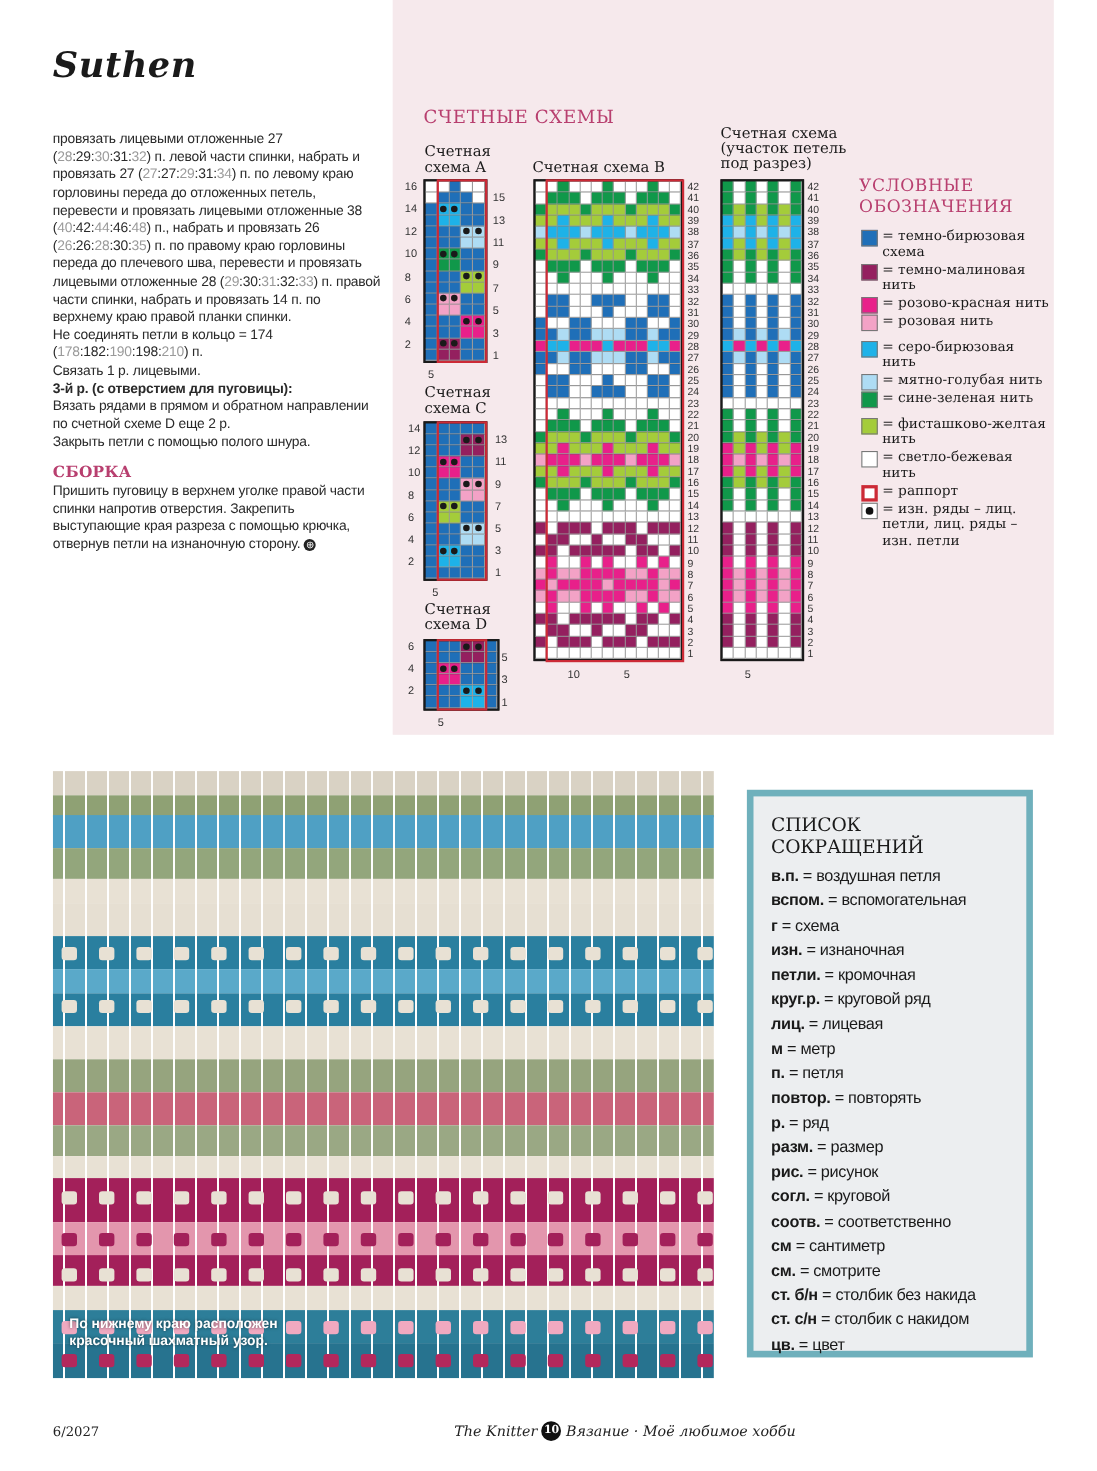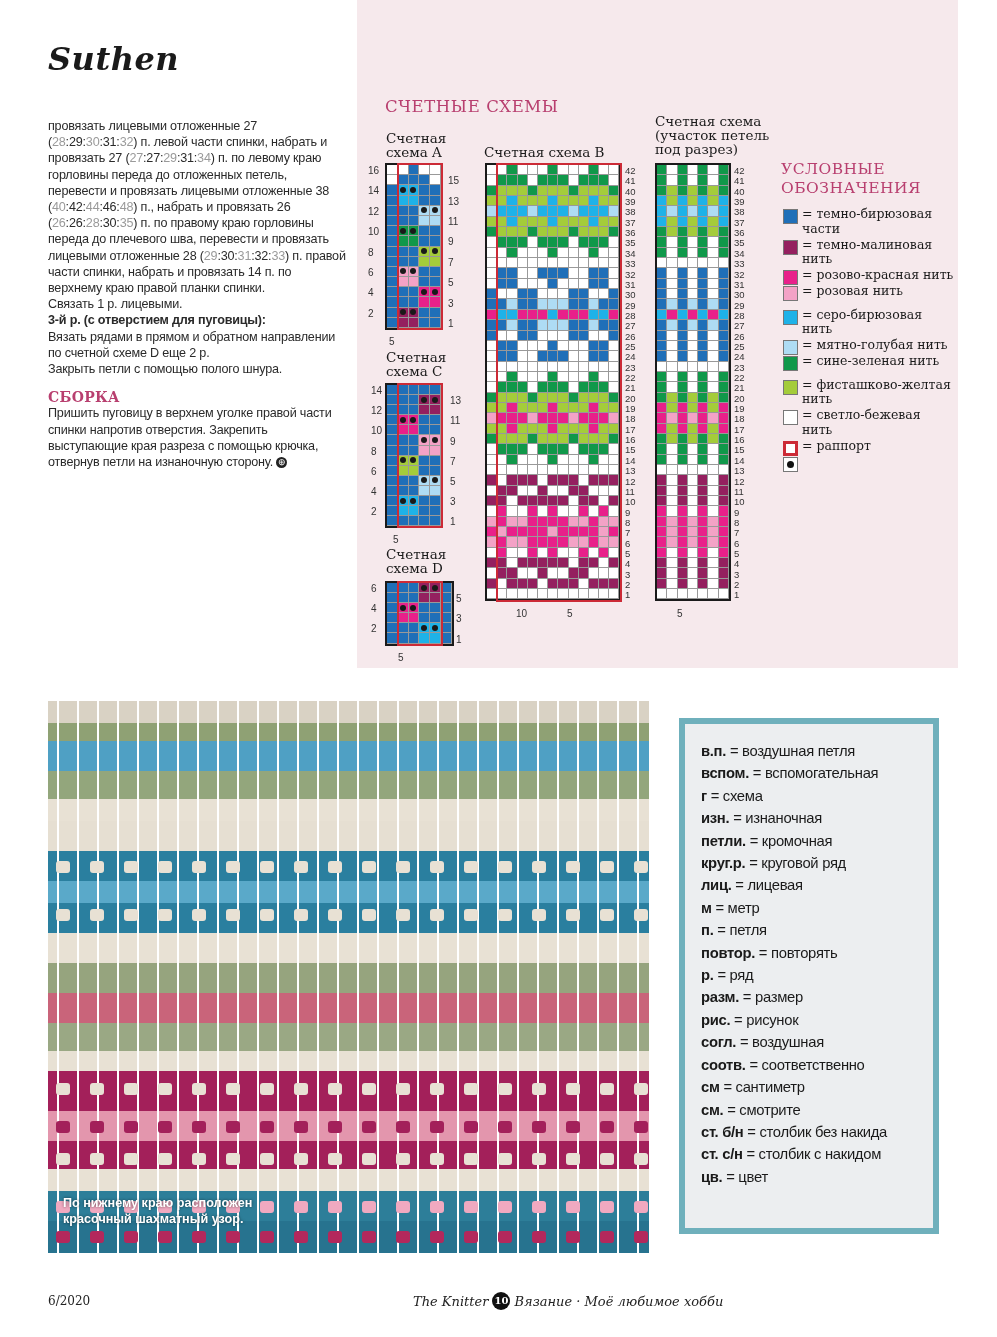--- a/index.html
+++ b/index.html
@@ -50,20 +50,21 @@
   .page-badge { display: inline-block; width: 18px; height: 18px; border-radius: 50%; background: #111; color: #fff; font-style: normal; font-size: 10px; line-height: 18px; text-align: center; font-weight: bold; }
 </style>
 </head>
 <body>
 
 <div class="title">Suthen</div>
 
 <div class="left-text">
   <div id="para-container">
       <p><span>провязать лицевыми отложенные 27 (</span><span class="alt">28</span><span>:29:</span><span class="alt">30</span><span>:31:</span><span class="alt">32</span><span>) п. левой части спинки, набрать и провязать 27 (</span><span class="alt">27</span><span>:27:</span><span class="alt">29</span><span>:31:</span><span class="alt">34</span><span>) п. по левому краю горловины переда до отложенных петель, перевести и провязать лицевыми отложенные 38 (</span><span class="alt">40</span><span>:42:</span><span class="alt">44</span><span>:46:</span><span class="alt">48</span><span>) п., набрать и провязать 26 (</span><span class="alt">26</span><span>:26:</span><span class="alt">28</span><span>:30:</span><span class="alt">35</span><span>) п. по правому краю горловины переда до плечевого шва, перевести и провязать лицевыми отложенные 28 (</span><span class="alt">29</span><span>:30:</span><span class="alt">31</span><span>:32:</span><span class="alt">33</span><span>) п. правой части спинки, набрать и провязать 14 п. по верхнему краю правой планки спинки.</span></p>
+      <p><span>Не соединять петли в кольцо = 174 (</span><span class="alt">178</span><span>:182:</span><span class="alt">190</span><span>:198:</span><span class="alt">210</span><span>) п.</span></p>
       <p><span>Связать 1 р. лицевыми.</span></p>
       <p><b>3-й р. (с отверстием для пуговицы):</b></p>
       <p><span>Вязать рядами в прямом и обратном направлении по счетной схеме D еще 2 р.</span></p>
       <p><span>Закрыть петли с помощью полого шнура.</span></p>
     </div>
   <div class="section-head">СБОРКА</div>
   <p><span>Пришить пуговицу в верхнем уголке правой части спинки напротив отверстия. Закрепить выступающие края разреза с помощью крючка, отвернув петли на изнаночную сторону.</span> <span class="end-mark">⊕</span></p>
 </div>
 
 <div class="pink-panel"></div>
@@ -1256,31 +1257,31 @@
     <div class="rownum" style="left: 734px; top: 580px; font-size: 9.5px; line-height: 10px;">2</div>
     <div class="rownum" style="left: 734px; top: 590.35px; font-size: 9.5px; line-height: 10px;">1</div>
     <div class="colnum" style="left: 677px; top: 607.7px;">5</div>
   </div>
 
 <div class="legend-head">
   <div>УСЛОВНЫЕ</div>
   <div>ОБОЗНАЧЕНИЯ</div>
 </div>
 <div class="legend" id="legend">
-    <div class="legend-item"><span class="sw" style="background: rgb(31, 111, 184);"></span><span>= темно-бирюзовая части</span></div>
+    <div class="legend-item"><span class="sw" style="background: rgb(31, 111, 184);"></span><span>= темно-бирюзовая схема</span></div>
     <div class="legend-item"><span class="sw" style="background: rgb(148, 32, 95);"></span><span>= темно-малиновая нить</span></div>
     <div class="legend-item"><span class="sw" style="background: rgb(232, 32, 138);"></span><span>= розово-красная нить</span></div>
     <div class="legend-item"><span class="sw" style="background: rgb(243, 162, 198);"></span><span>= розовая нить</span></div>
     <div class="legend-item gap"><span class="sw" style="background: rgb(30, 178, 232);"></span><span>= серо-бирюзовая нить</span></div>
     <div class="legend-item"><span class="sw" style="background: rgb(174, 220, 244);"></span><span>= мятно-голубая нить</span></div>
     <div class="legend-item"><span class="sw" style="background: rgb(16, 152, 74);"></span><span>= сине-зеленая нить</span></div>
     <div class="legend-item gap"><span class="sw" style="background: rgb(164, 204, 58);"></span><span>= фисташково-желтая нить</span></div>
     <div class="legend-item"><span class="sw" style="background: rgb(255, 255, 255);"></span><span>= светло-бежевая нить</span></div>
     <div class="legend-item"><span class="sw rep"></span><span>= раппорт</span></div>
-    <div class="legend-item"><span class="sw dot" style="background: rgb(255, 255, 255);"></span></div>
+    <div class="legend-item"><span class="sw dot" style="background: rgb(255, 255, 255);"></span><span>= изн. ряды – лиц. петли, лиц. ряды – изн. петли</span></div>
   </div>
 
 <div class="photo" id="photo">
     <div class="stripe" style="top: 0px; height: 22px; background: repeating-linear-gradient(90deg, rgb(217, 210, 196) 0px, rgb(217, 210, 196) 9px, rgba(255, 255, 255, 0.18) 9px, rgba(255, 255, 255, 0.18) 11px, rgb(217, 210, 196) 11px, rgb(217, 210, 196) 20px);"></div>
     <div class="stripe" style="top: 22px; height: 20px; background: repeating-linear-gradient(90deg, rgb(143, 161, 116) 0px, rgb(143, 161, 116) 9px, rgba(255, 255, 255, 0.18) 9px, rgba(255, 255, 255, 0.18) 11px, rgb(143, 161, 116) 11px, rgb(143, 161, 116) 20px);"></div>
     <div class="stripe" style="top: 40px; height: 30px; background: repeating-linear-gradient(90deg, rgb(79, 160, 196) 0px, rgb(79, 160, 196) 9px, rgba(255, 255, 255, 0.18) 9px, rgba(255, 255, 255, 0.18) 11px, rgb(79, 160, 196) 11px, rgb(79, 160, 196) 20px);"></div>
     <div class="stripe" style="top: 70px; height: 28px; background: repeating-linear-gradient(90deg, rgb(147, 166, 124) 0px, rgb(147, 166, 124) 9px, rgba(255, 255, 255, 0.18) 9px, rgba(255, 255, 255, 0.18) 11px, rgb(147, 166, 124) 11px, rgb(147, 166, 124) 20px);"></div>
     <div class="stripe" style="top: 98px; height: 22px; background: repeating-linear-gradient(90deg, rgb(232, 225, 212) 0px, rgb(232, 225, 212) 9px, rgba(255, 255, 255, 0.18) 9px, rgba(255, 255, 255, 0.18) 11px, rgb(232, 225, 212) 11px, rgb(232, 225, 212) 20px);"></div>
     <div class="stripe" style="top: 120px; height: 30px; background: repeating-linear-gradient(90deg, rgb(230, 223, 210) 0px, rgb(230, 223, 210) 9px, rgba(255, 255, 255, 0.18) 9px, rgba(255, 255, 255, 0.18) 11px, rgb(230, 223, 210) 11px, rgb(230, 223, 210) 20px);"></div>
     <div class="stripe" style="top: 150px; height: 30px; background: repeating-linear-gradient(90deg, rgb(42, 127, 159) 0px, rgb(42, 127, 159) 9px, rgba(255, 255, 255, 0.18) 9px, rgba(255, 255, 255, 0.18) 11px, rgb(42, 127, 159) 11px, rgb(42, 127, 159) 20px);"></div>
@@ -1420,42 +1421,43 @@
     <div style="position: absolute; left: 416px; top: 530px; width: 14px; height: 12px; background: rgb(179, 40, 92); border-radius: 3px;"></div>
     <div style="position: absolute; left: 450px; top: 530px; width: 14px; height: 12px; background: rgb(179, 40, 92); border-radius: 3px;"></div>
     <div style="position: absolute; left: 484px; top: 530px; width: 14px; height: 12px; background: rgb(179, 40, 92); border-radius: 3px;"></div>
     <div style="position: absolute; left: 518px; top: 530px; width: 14px; height: 12px; background: rgb(179, 40, 92); border-radius: 3px;"></div>
     <div style="position: absolute; left: 552px; top: 530px; width: 14px; height: 12px; background: rgb(179, 40, 92); border-radius: 3px;"></div>
     <div style="position: absolute; left: 586px; top: 530px; width: 14px; height: 12px; background: rgb(179, 40, 92); border-radius: 3px;"></div>
   </div>
 <div class="photo-caption">По нижнему краю расположен красочный шахматный узор.</div>
 
 <div class="abbr-box">
+  <div class="abbr-title">СПИСОК СОКРАЩЕНИЙ</div>
   <div id="abbr-list">
       <div class="abbr-row"><b>в.п.</b> <span>= воздушная петля</span></div>
       <div class="abbr-row"><b>вспом.</b> <span>= вспомогательная</span></div>
       <div class="abbr-row"><b>г</b> <span>= схема</span></div>
       <div class="abbr-row"><b>изн.</b> <span>= изнаночная</span></div>
       <div class="abbr-row"><b>петли.</b> <span>= кромочная</span></div>
       <div class="abbr-row"><b>круг.р.</b> <span>= круговой ряд</span></div>
       <div class="abbr-row"><b>лиц.</b> <span>= лицевая</span></div>
       <div class="abbr-row"><b>м</b> <span>= метр</span></div>
       <div class="abbr-row"><b>п.</b> <span>= петля</span></div>
       <div class="abbr-row"><b>повтор.</b> <span>= повторять</span></div>
       <div class="abbr-row"><b>р.</b> <span>= ряд</span></div>
       <div class="abbr-row"><b>разм.</b> <span>= размер</span></div>
       <div class="abbr-row"><b>рис.</b> <span>= рисунок</span></div>
-      <div class="abbr-row"><b>согл.</b> <span>= воздушная</span></div>
+      <div class="abbr-row"><b>согл.</b> <span>= круговой</span></div>
       <div class="abbr-row"><b>соотв.</b> <span>= соответственно</span></div>
       <div class="abbr-row"><b>см</b> <span>= сантиметр</span></div>
       <div class="abbr-row"><b>см.</b> <span>= смотрите</span></div>
       <div class="abbr-row"><b>ст. б/н</b> <span>= столбик без накида</span></div>
       <div class="abbr-row"><b>ст. с/н</b> <span>= столбик с накидом</span></div>
       <div class="abbr-row"><b>цв.</b> <span>= цвет</span></div>
     </div>
 </div>
 
-<div class="footer-left">6/2020</div>
+<div class="footer-left">6/2027</div>
 <div class="footer-center">
   <span>The Knitter</span>
   <span class="page-badge">10</span>
   <span>Вязание · Моё любимое хобби</span>
 </div>
 
 </body></html>

